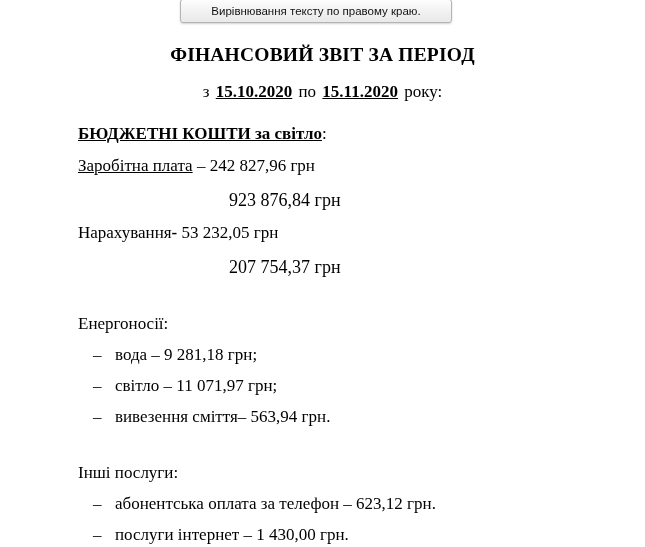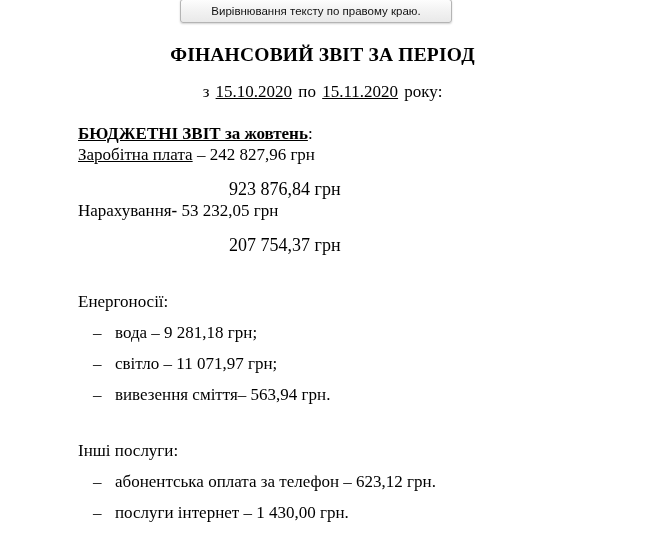--- a/index.html
+++ b/index.html
@@ -57,42 +57,42 @@
     letter-spacing: 0.2px;
   }
 
   .period-line {
     text-align: center;
     font-size: 17px;
     color: #000000;
     margin-top: 16px;
   }
   .period-line .dt {
-    font-weight: normal;
+    font-weight: bold;
     text-decoration: underline;
     padding: 0 2px;
     text-align: center;
   }
   .period-line .lbl {
     font-weight: normal;
   }
 
   .section-head {
     margin-top: 22px;
     margin-left: 78px;
     font-size: 17px;
     color: #000000;
   }
   .section-head .u {
     font-weight: bold;
     text-decoration: underline;
   }
 
   .row {
-    margin-top: 1px;
+    margin-top: 12px;
     margin-left: 78px;
     font-size: 17px;
     color: #000000;
   }
   .row .u {
     text-decoration: underline;
   }
   .row .b {
     font-weight: bold;
   }
@@ -139,21 +139,21 @@
 
   <div class="period-line">
     <span class="lbl">з</span>
     <span class="dt">15.10.2020</span>
     <span class="lbl">по</span>
     <span class="dt">15.11.2020</span>
     <span class="lbl">року</span><span>:</span>
   </div>
 
   <div class="section-head">
-    <span class="u">БЮДЖЕТНІ ЗВІТ за жовтень</span><span>:</span>
+    <span class="u">БЮДЖЕТНІ КОШТИ за світло</span><span>:</span>
   </div>
 
   <div class="row">
     <span class="u">Заробітна плата</span>
     <span>– 242 827,96 грн</span>
   </div>
 
   <div class="row-indent">
     <span>923 876,84 грн</span>
   </div>

